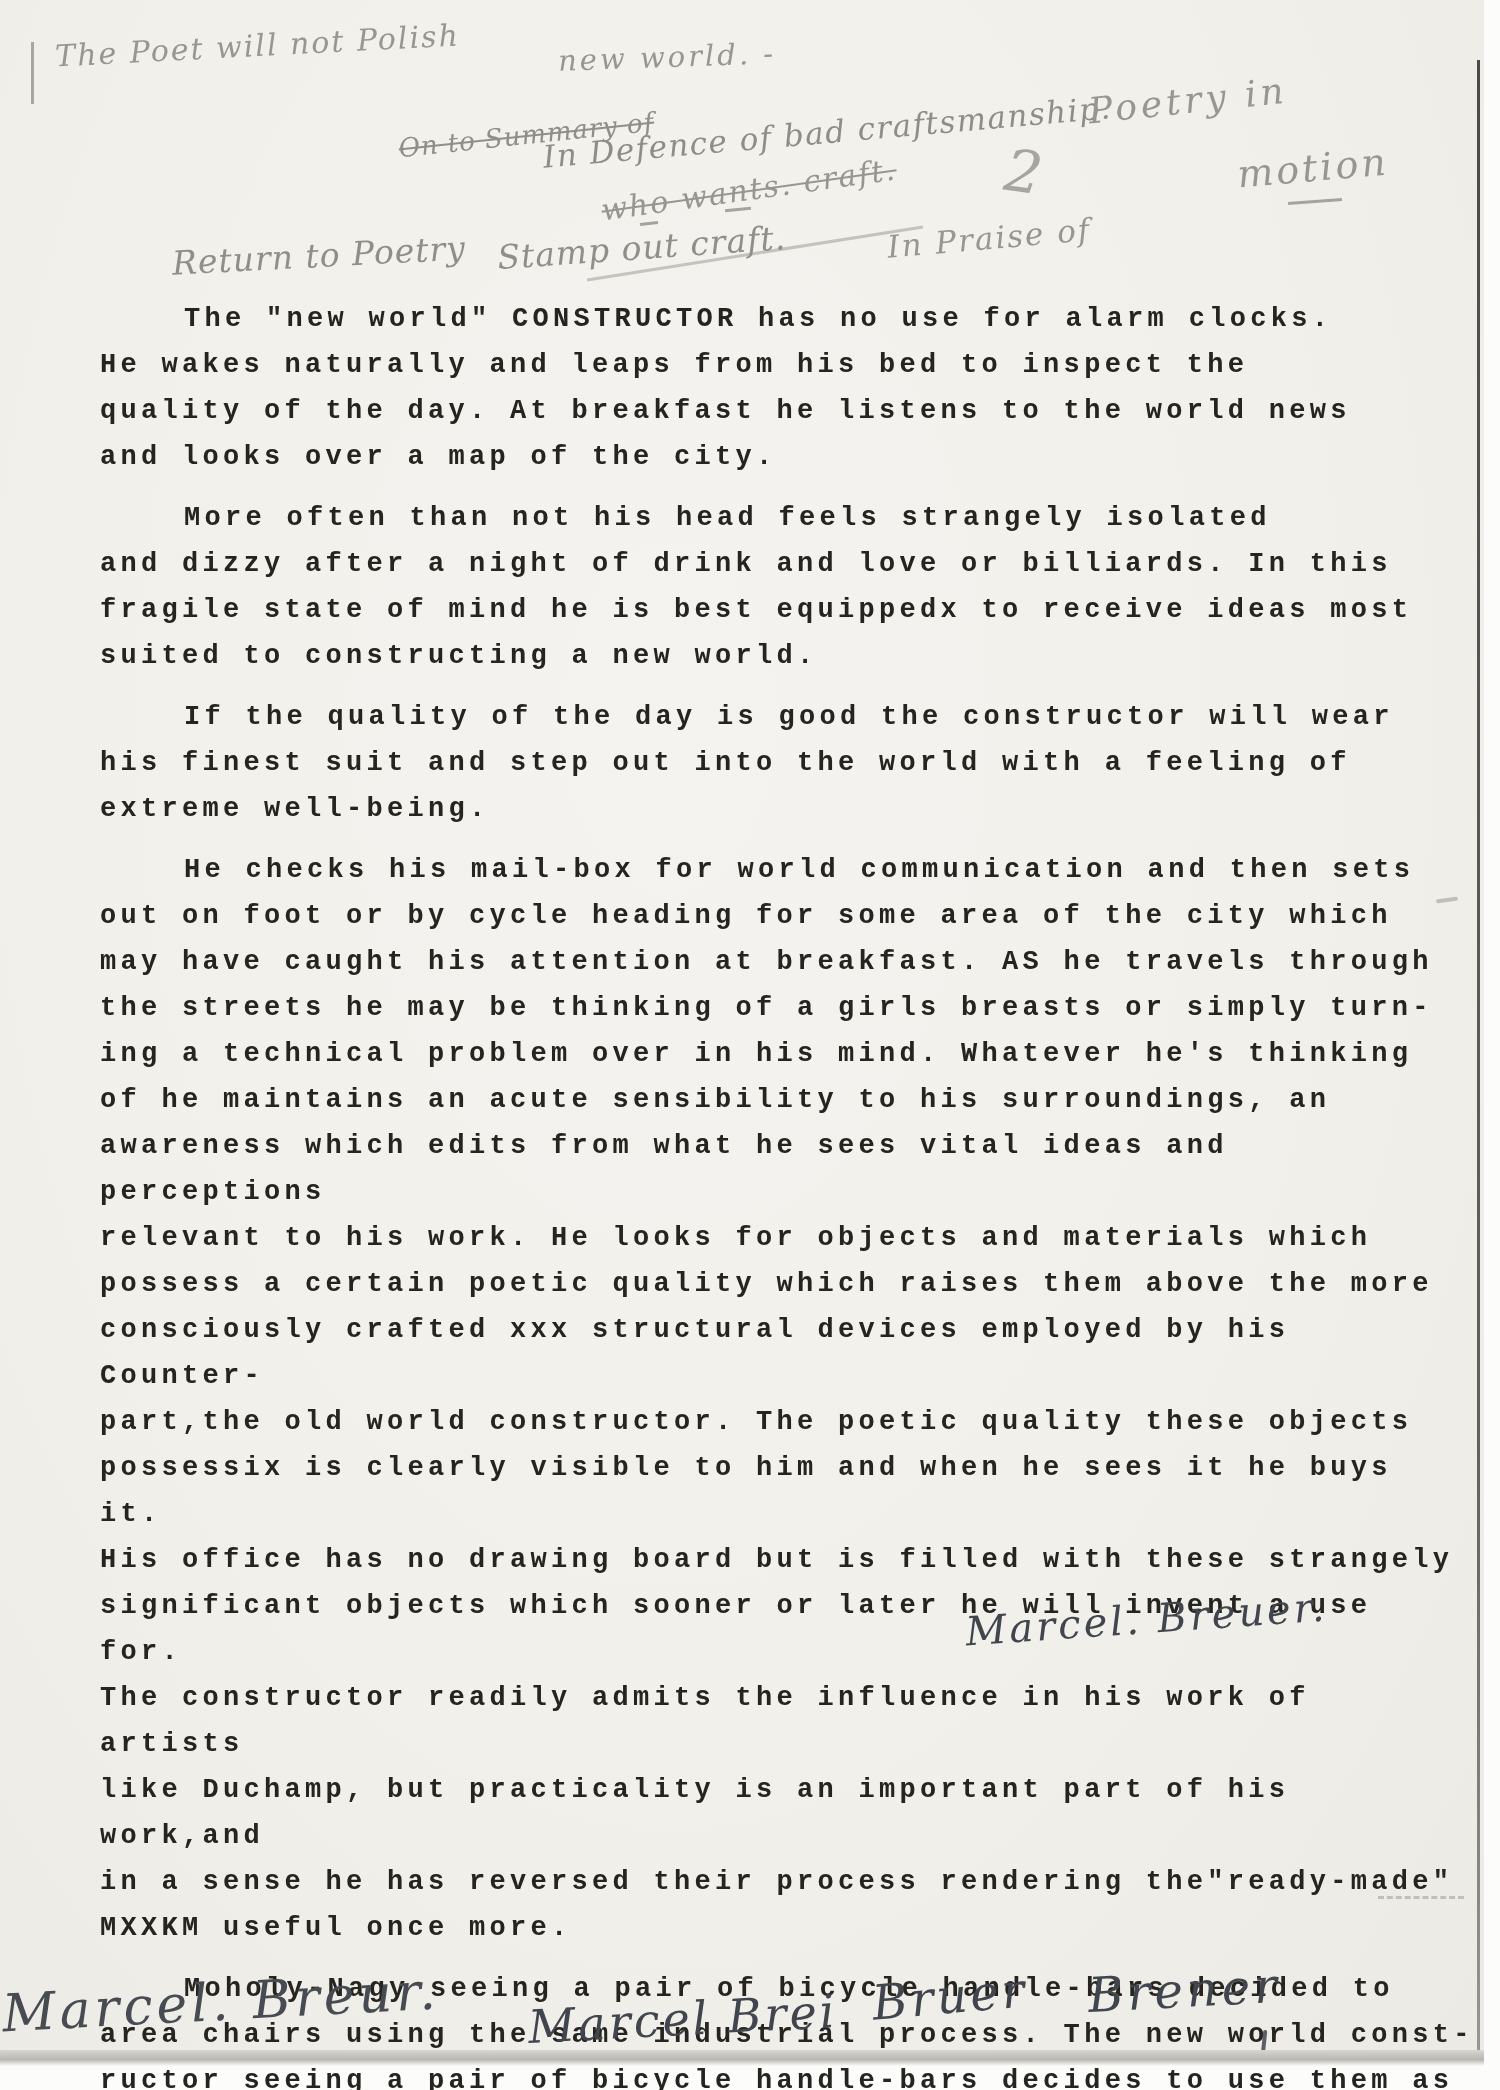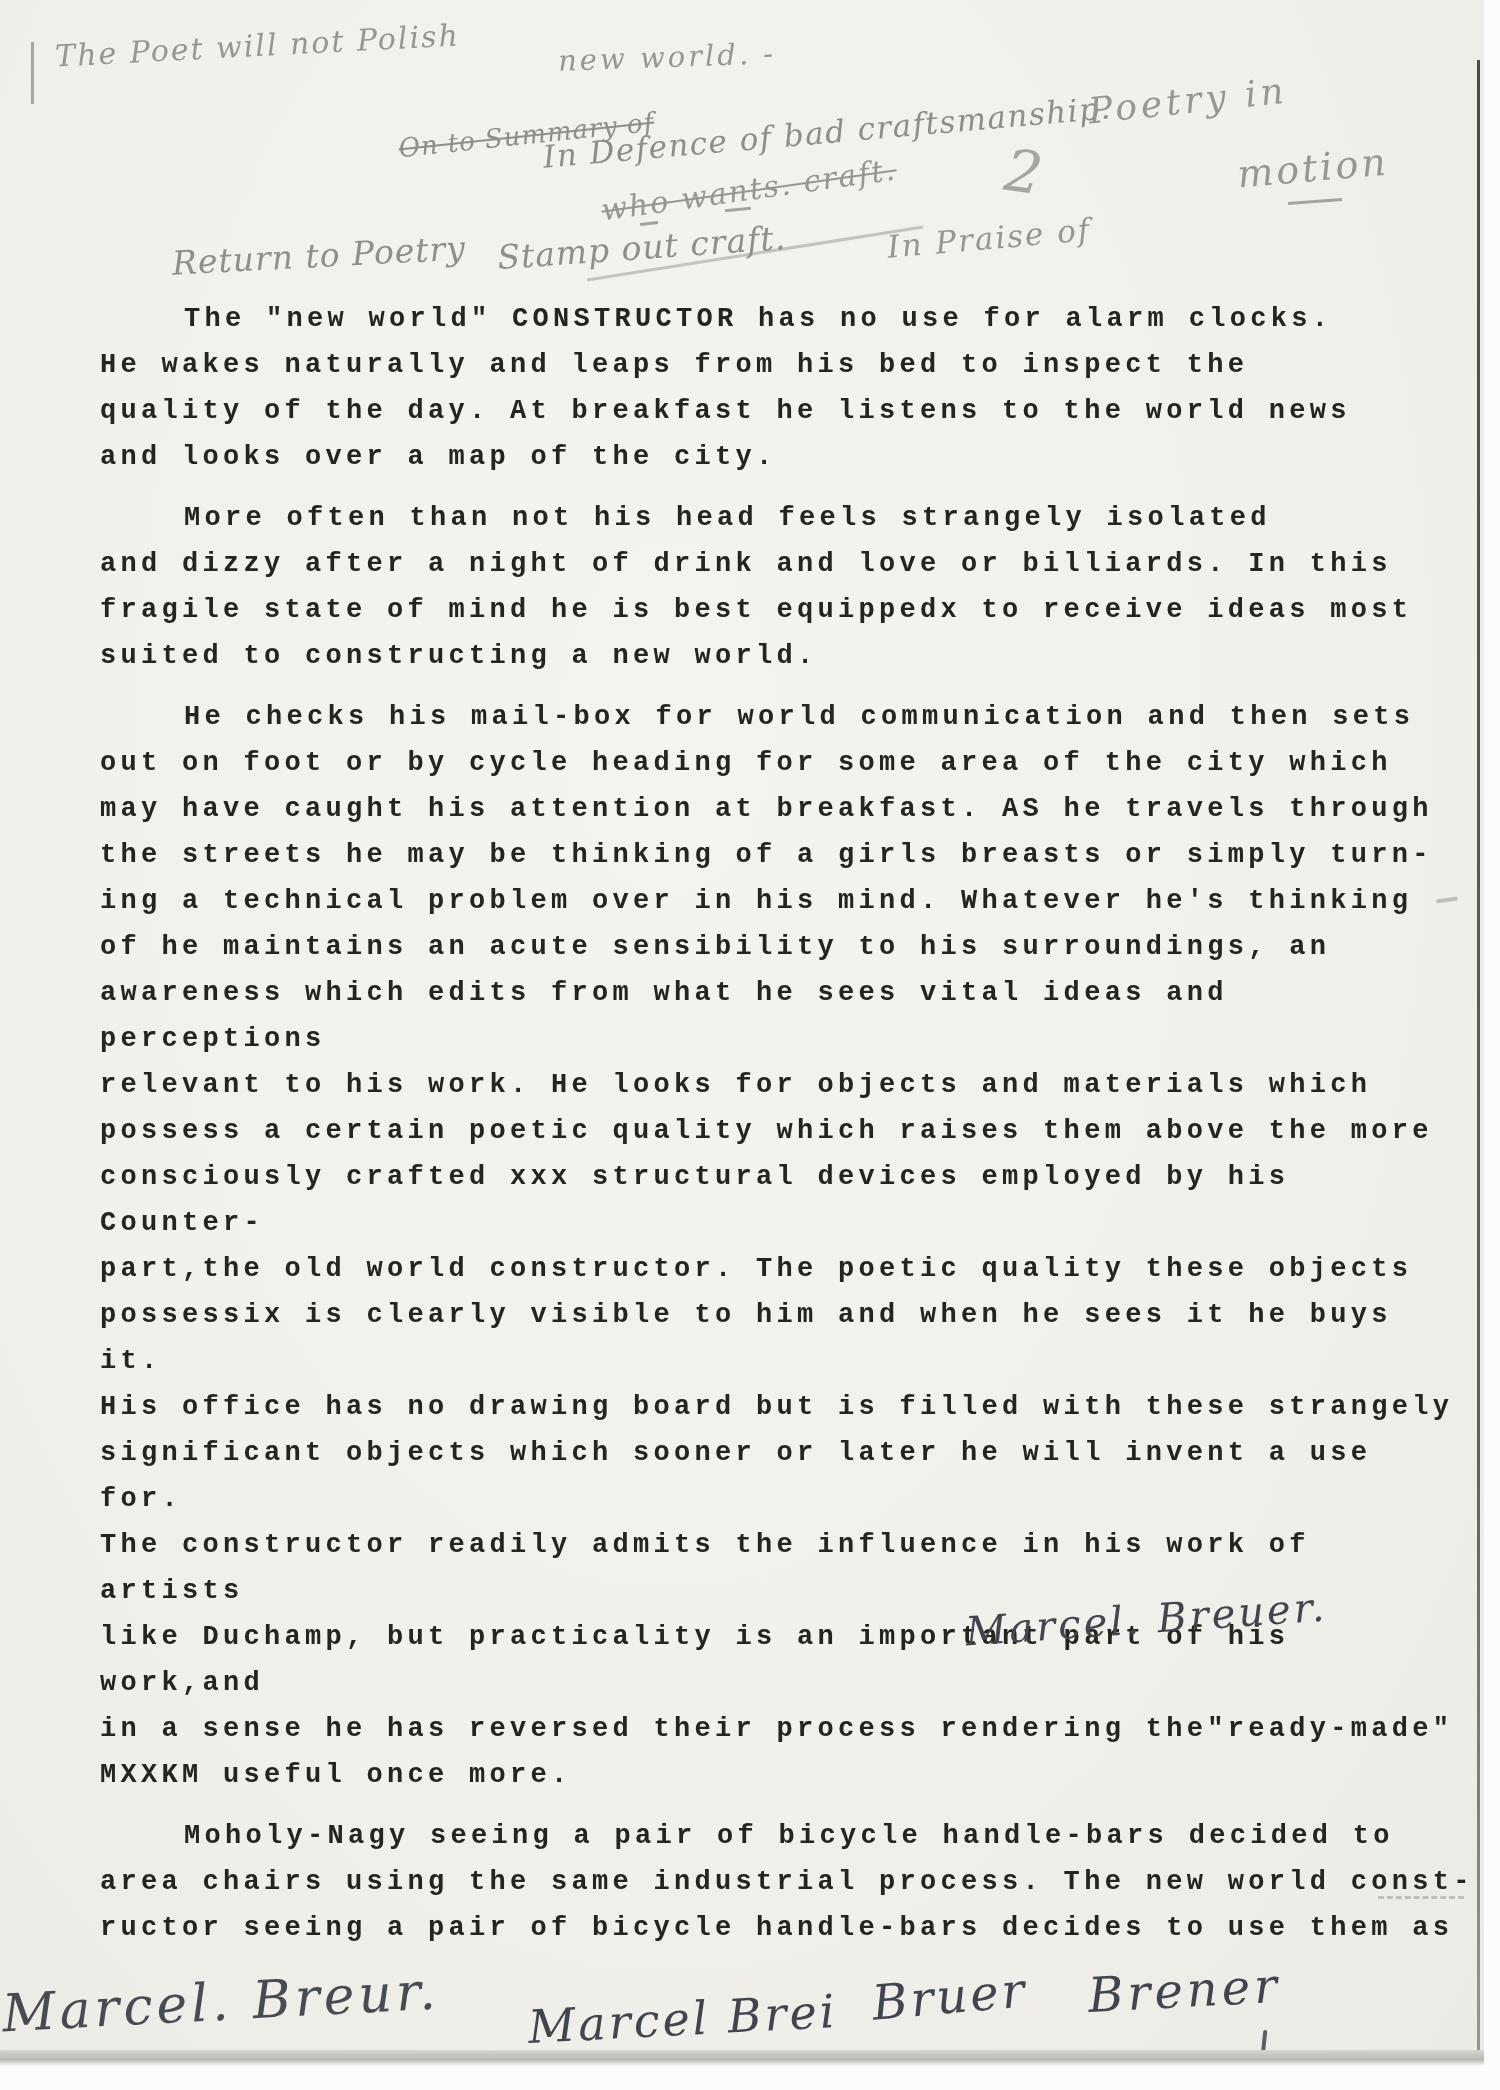--- a/index.html
+++ b/index.html
@@ -79,20 +79,23 @@
 
 <div class="typed-block">
   <p class="typed">The "new world" CONSTRUCTOR has no use for alarm clocks.
 He wakes naturally and leaps from his bed to inspect the
 quality of the day. At breakfast he listens to the world news
 and looks over a map of the city.</p>
   <p class="typed">More often than not his head feels strangely isolated
 and dizzy after a night of drink and love or billiards. In this
 fragile state of mind he is best equippedx to receive ideas most
 suited to constructing a new world.</p>
+  <p class="typed">If the quality of the day is good the constructor will wear
+his finest suit and step out into the world with a feeling of
+extreme well-being.</p>
   <p class="typed">He checks his mail-box for world communication and then sets
 out on foot or by cycle heading for some area of the city which
 may have caught his attention at breakfast. AS he travels through
 the streets he may be thinking of a girls breasts or simply turn-
 ing a technical problem over in his mind. Whatever he's thinking
 of he maintains an acute sensibility to his surroundings, an
 awareness which edits from what he sees vital ideas and perceptions
 relevant to his work. He looks for objects and materials which
 possess a certain poetic quality which raises them above the more
 consciously crafted xxx structural devices employed by his Counter-

